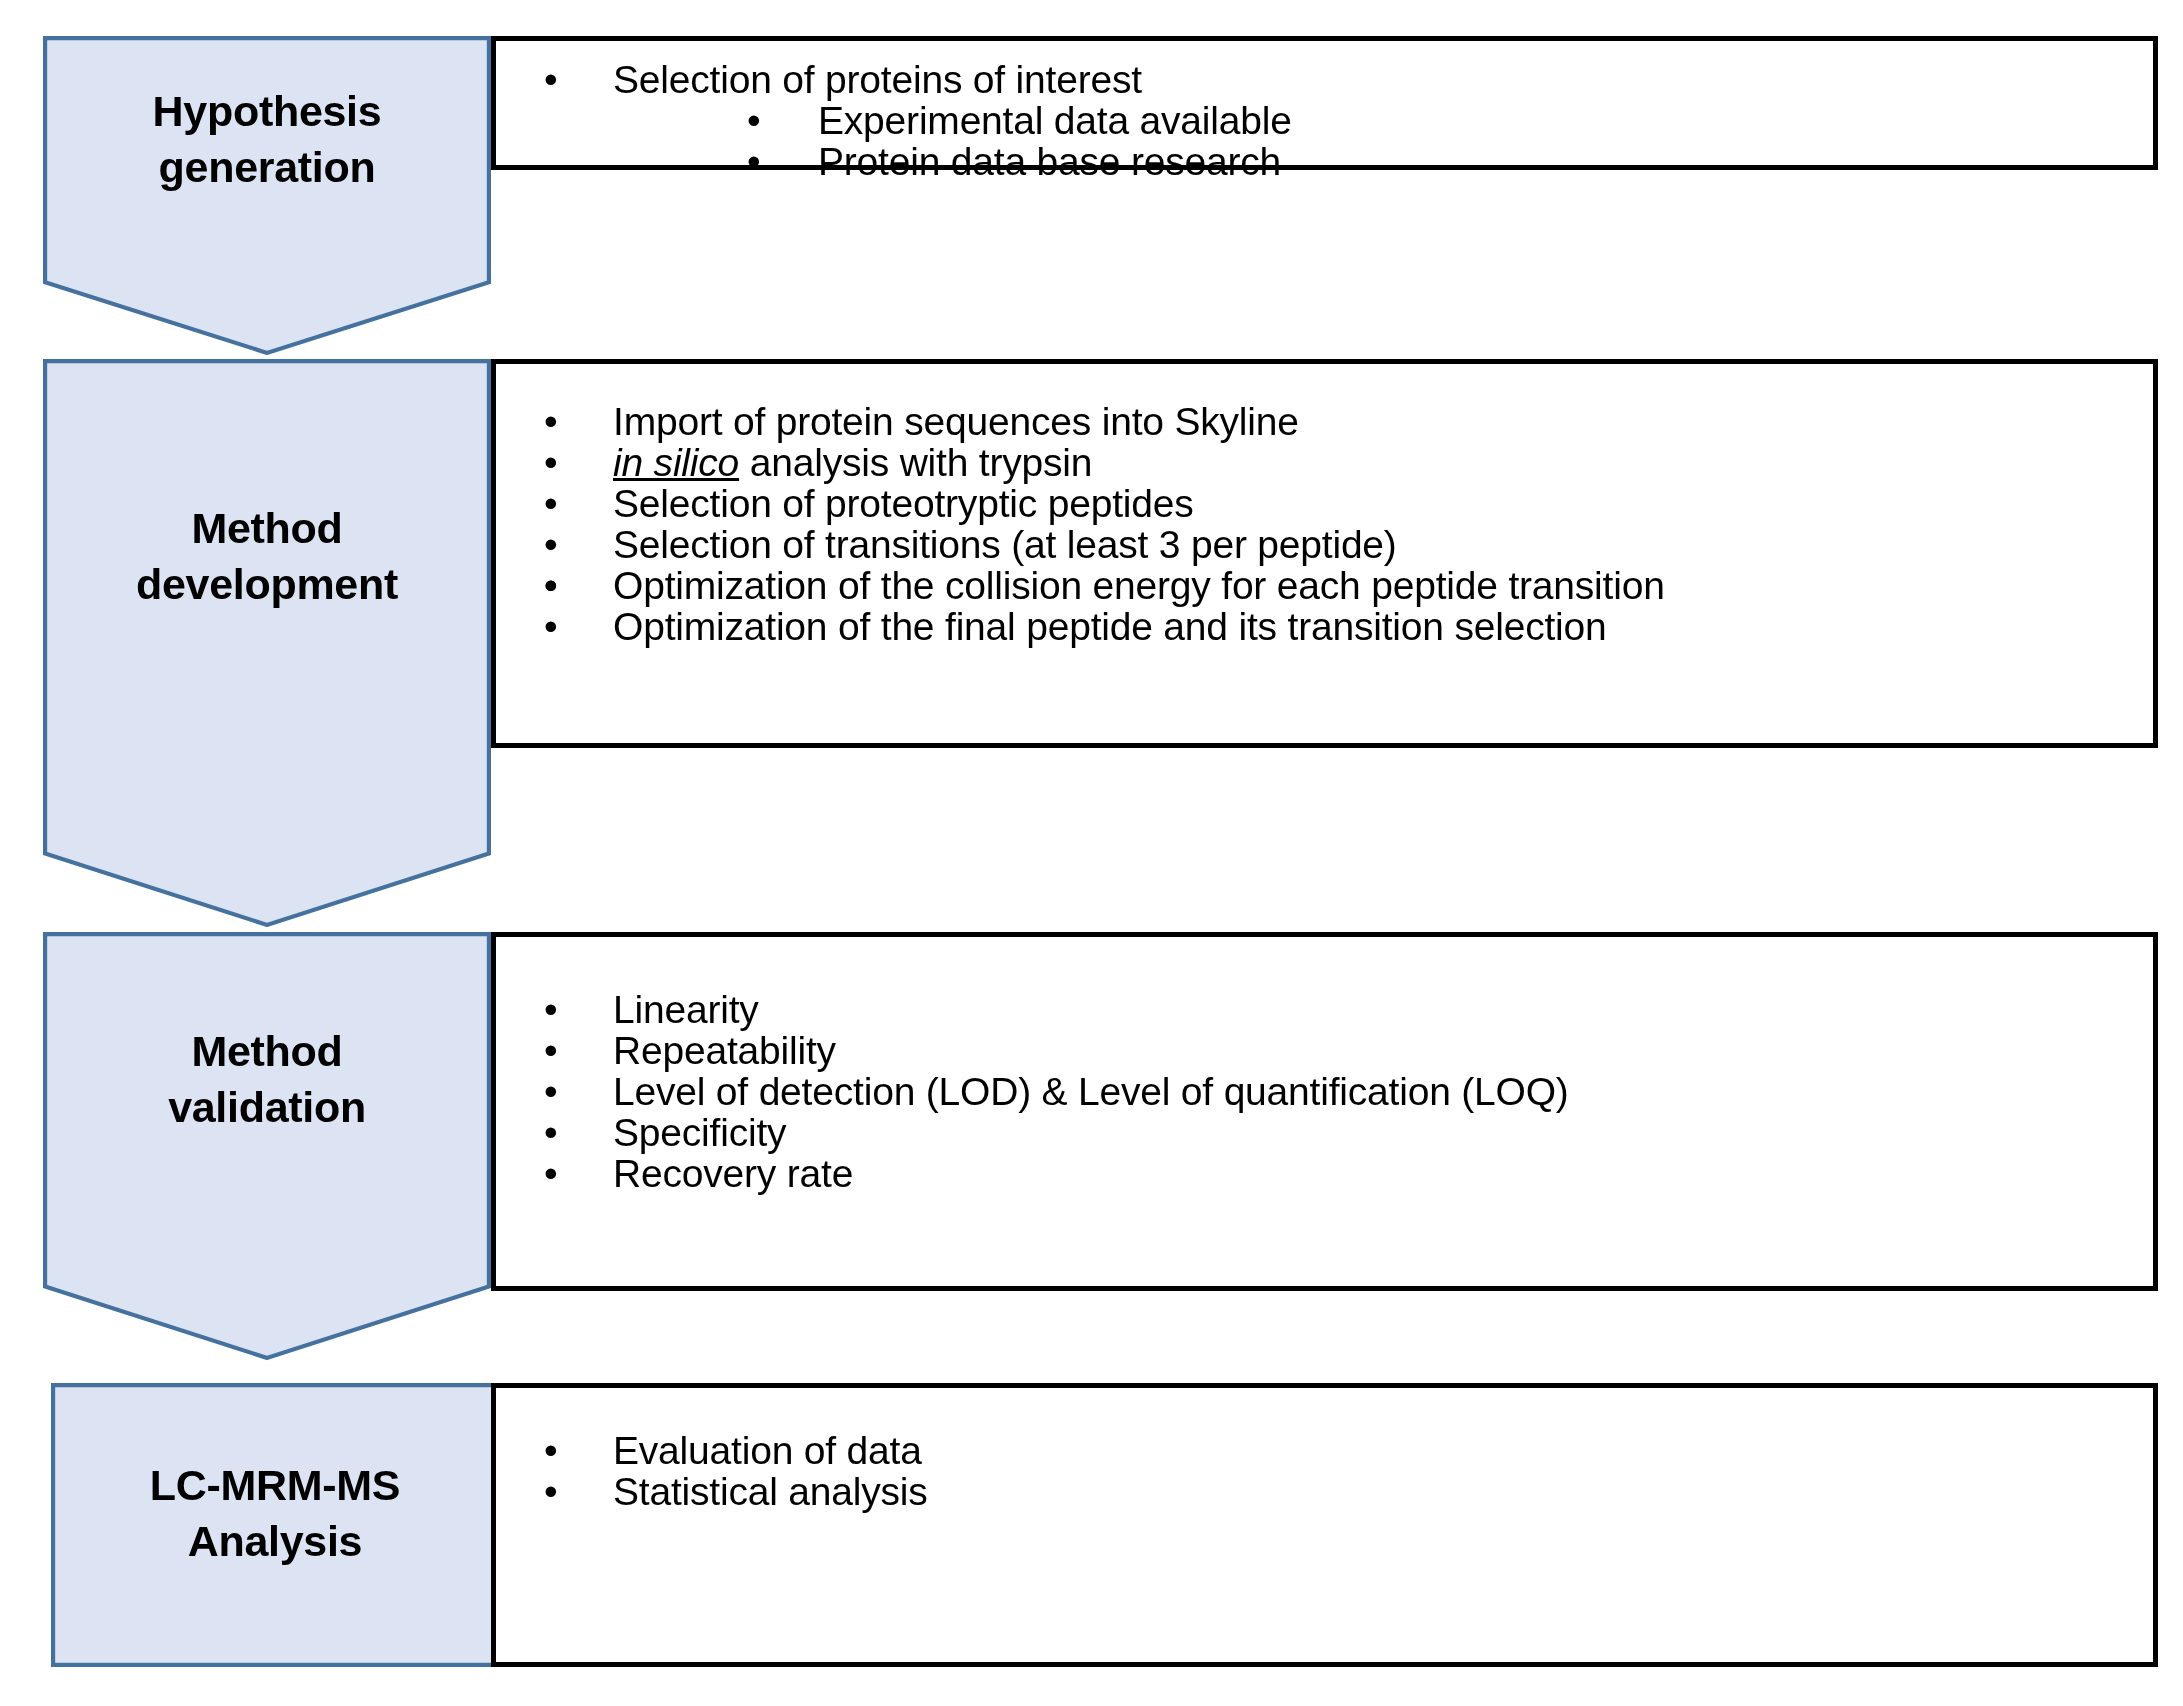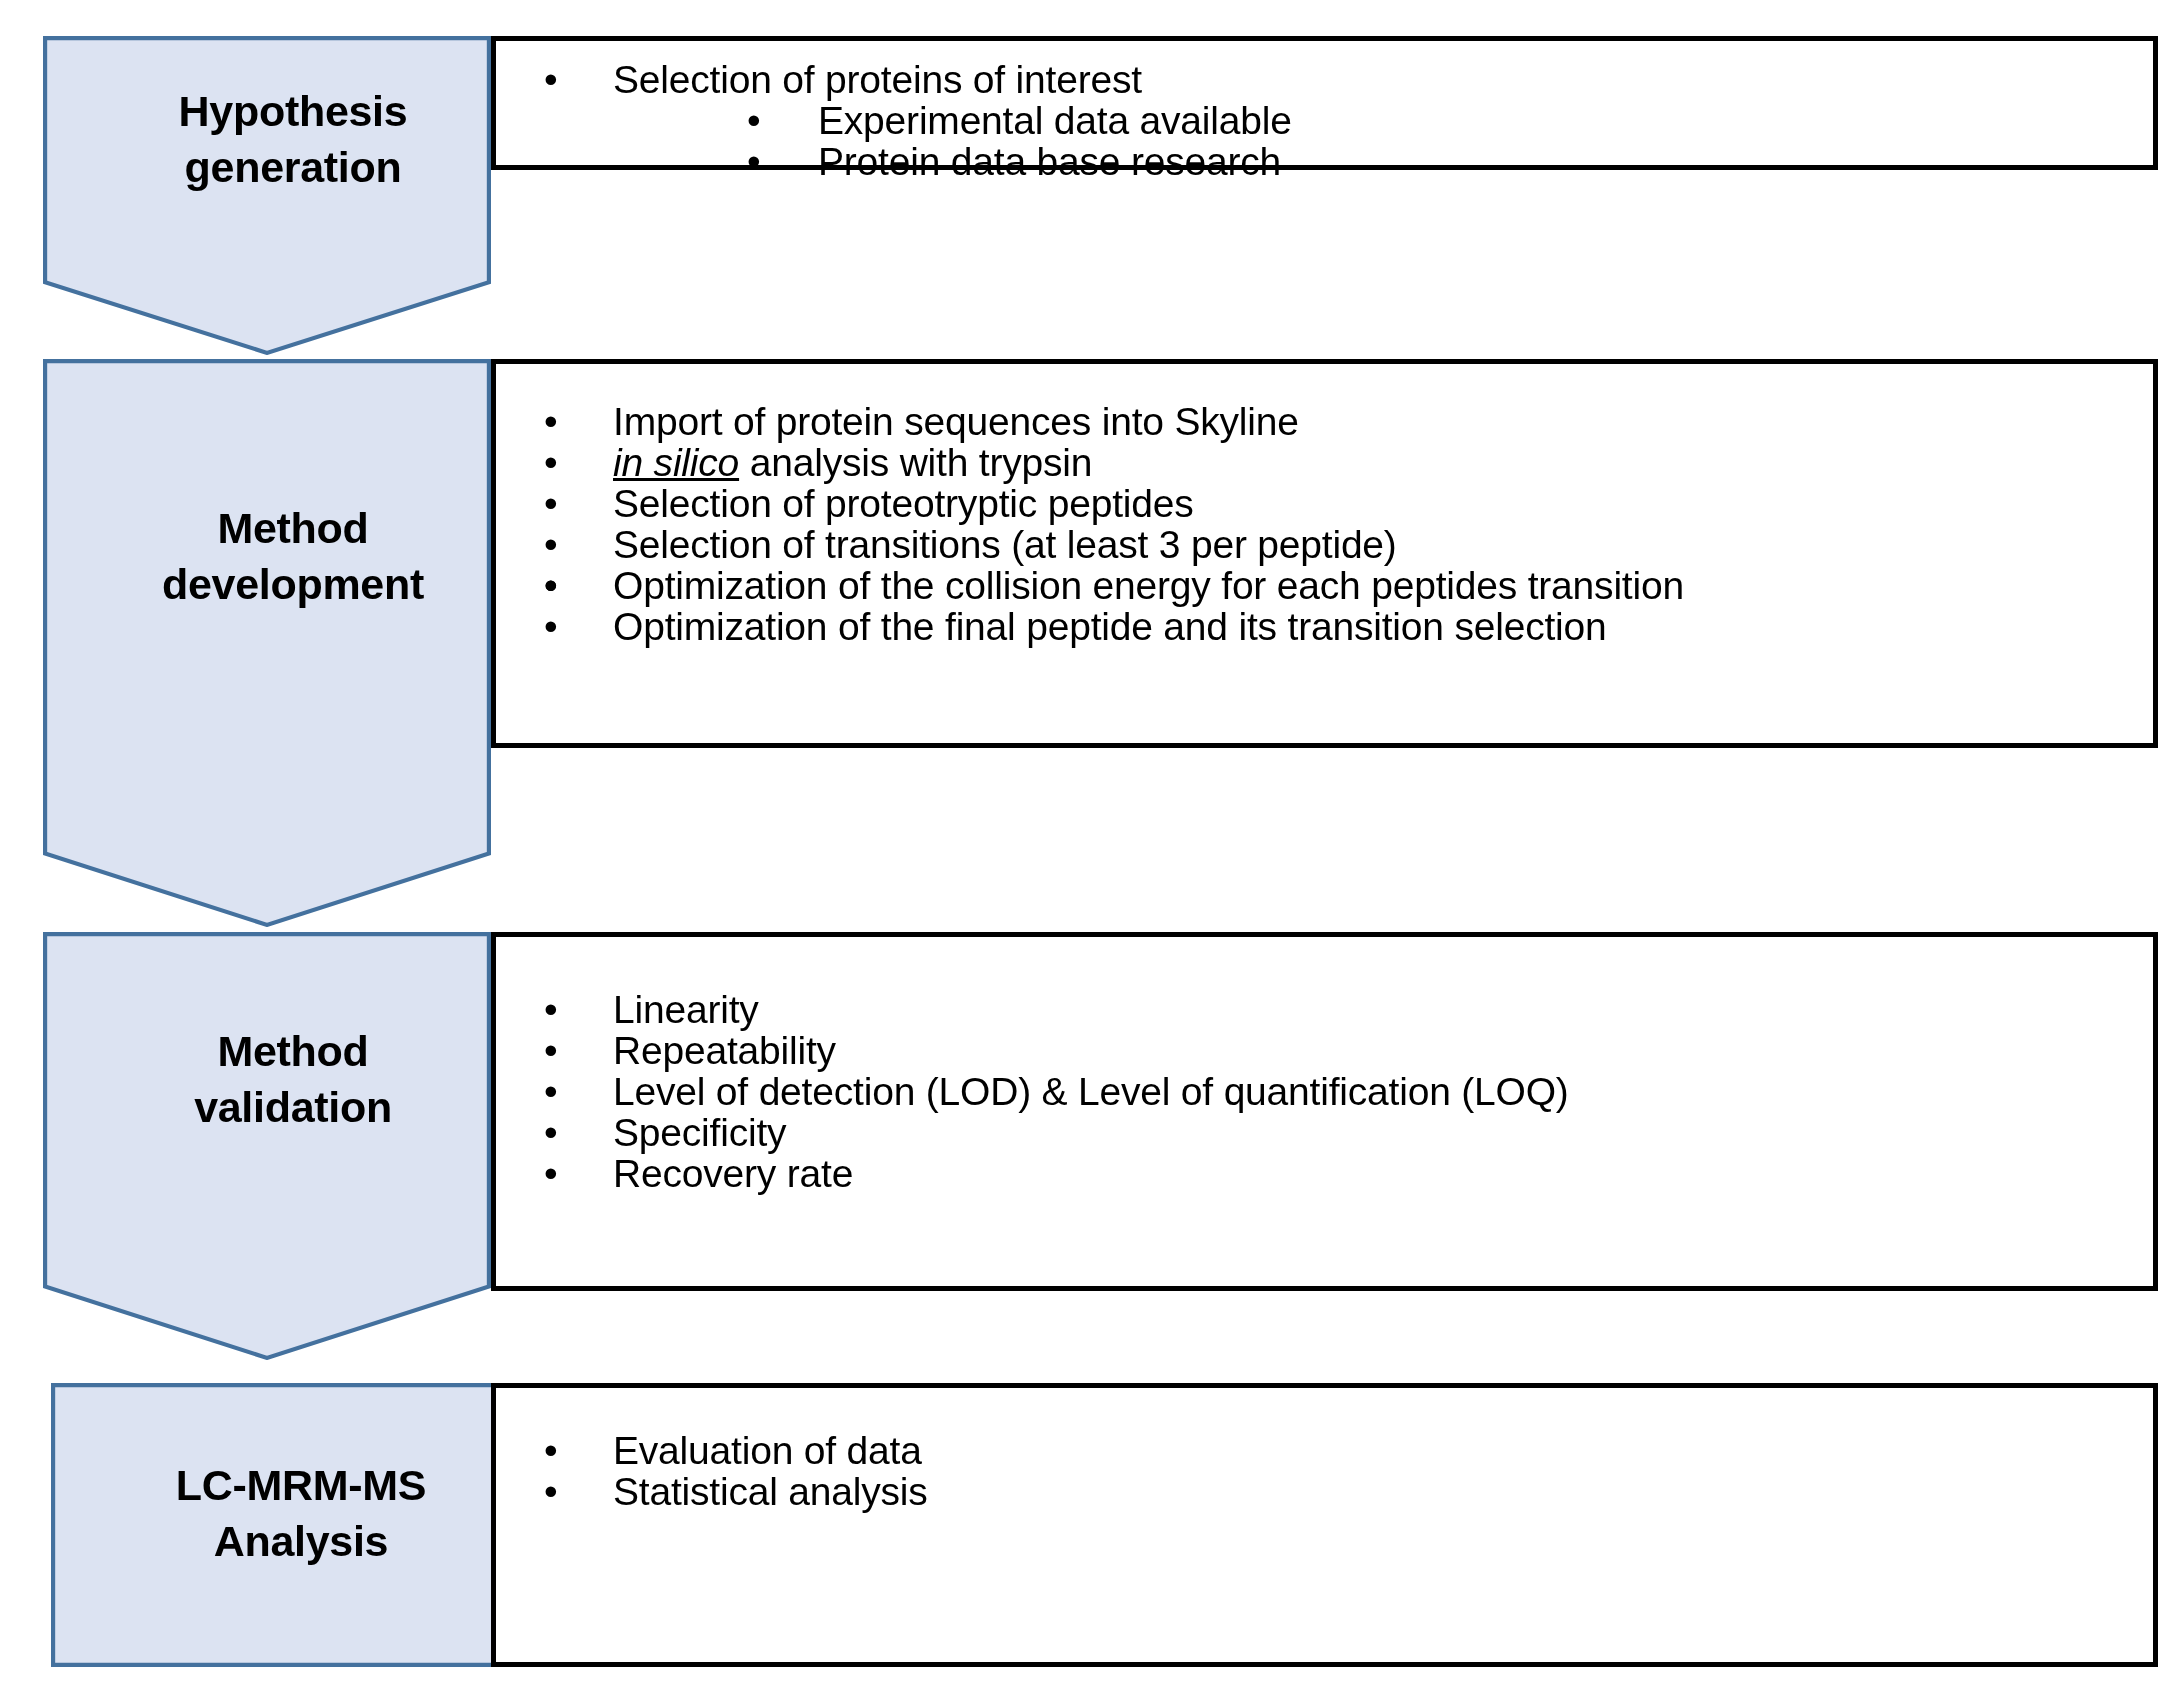--- a/index.html
+++ b/index.html
@@ -39,21 +39,20 @@
     left: 0;
     width: 100%;
     text-align: center;
     font-weight: bold;
     font-size: 43px;
     line-height: 1.30;
     color: #000000;
     letter-spacing: -0.3px;
     z-index: 3;
     pointer-events: none;
-    padding-left: 26px;
   }
 
   
   .content-box {
     position: absolute;
     left: 491px;
     width: 1667px;
     box-sizing: border-box;
     background: #ffffff;
     border: 5px solid #000000;
@@ -142,21 +141,21 @@
       </li>
       <li class="bullet-item lvl1">
         <span class="bullet-dot">•</span>
         <span class="bullet-text">Selection of transitions (at least 3 per peptide)</span>
       </li>
       <li class="bullet-item lvl1">
         <span class="bullet-dot">•</span>
       </li>
       <li class="bullet-item lvl1">
         <span class="bullet-dot">•</span>
-        <span class="bullet-text">Optimization of the collision energy for each peptides transition</span>
+        <span class="bullet-text">Optimization of the collision energy for each peptide transition</span>
       </li>
       <li class="bullet-item lvl1">
         <span class="bullet-dot">•</span>
         <span class="bullet-text">Optimization of the final peptide and its transition selection</span>
       </li>
     </ul>
   </div>
 
   <div class="stage" style="top:932px; height:428px;">
     <svg class="stage-shape" viewBox="0 0 536 512" preserveAspectRatio="none">

